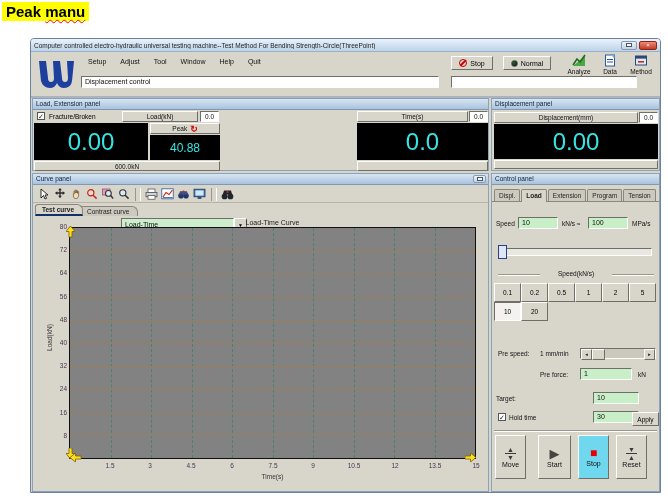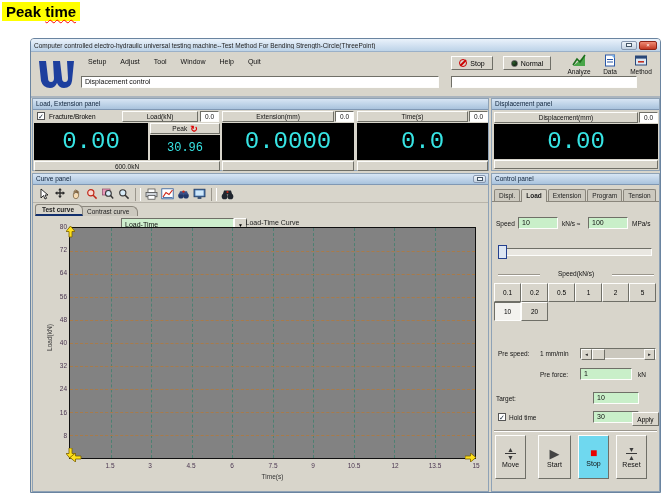--- a/index.html
+++ b/index.html
@@ -41,21 +41,21 @@
   
   .panel{position:absolute;background:#d8d5cb;border:1px solid #8ea2b6;}
   .phead{height:11px;background:linear-gradient(#d7e5f4,#a9c3dd);border-bottom:1px solid #8098b4;
     font-size:6.5px;line-height:10px;padding-left:3px;color:#0c2038;display:flex;align-items:center;}
   .phead .sp{flex:1;}
   .raised{background:#d8d5cb;border:1px solid;border-color:#fdfdfb #6f6f67 #6f6f67 #fdfdfb;}
   .sunken{background:#fff;border:1px solid;border-color:#6f6f67 #fdfdfb #fdfdfb #6f6f67;}
   .btnface{font-size:6.5px;display:flex;align-items:center;justify-content:center;color:#111;}
   .auxbox{font-size:6.5px;display:flex;align-items:center;justify-content:center;color:#111;}
   .lcd{background:#000;display:flex;align-items:center;justify-content:center;
-    color:#37e4e4;font-family:Liberation Mono, monospace;}
+    color:#37e4e4;font-family:Liberation Sans, sans-serif;}
   .checkbox{width:8px;height:8px;background:#fff;border:1px solid #555;font-size:7px;line-height:7px;
     text-align:center;color:#123;display:inline-block;}
 
   
   .toolbar{position:absolute;left:0;top:12px;right:0;height:17px;display:flex;align-items:center;
     padding-left:3px;gap:1px;border-bottom:1px solid #b8b4aa;}
   .tbtn{width:15px;height:15px;display:flex;align-items:center;justify-content:center;}
   .tsep{width:6px;height:13px;border-left:1px solid #9a968c;border-right:1px solid #fff;margin:0 2px 0 3px;}
   .tabs{position:absolute;left:2px;display:flex;align-items:flex-end;height:13px;}
   .tab{font-size:6.5px;padding:1px 8px 1px 6px;border:1px solid #8a867c;border-bottom:none;
@@ -102,21 +102,21 @@
     justify-content:center;gap:1px;font-size:7px;color:#111;}
   .action .ic{display:flex;flex-direction:column;align-items:center;line-height:5px;font-size:7px;color:#3a3a3a;}
   .action .hline{width:11px;border-top:1px solid #3a3a3a;margin:1px 0;}
   .action.stop{background:#6fd8ef;}
   .stop-square{color:#e80000;font-size:12px;line-height:12px;}
   .play-glyph{font-size:13px;line-height:13px;color:#444;}
 </style>
 </head>
 <body>
 
-<div class="annotation"><span>Peak</span>&nbsp;<span class="misspell">time</span></div>
+<div class="annotation"><span>Peak</span>&nbsp;<span class="misspell">manu</span></div>
 
 <div class="window">
 
   <div class="titlebar">
     <span class="titletext">Computer controlled electro-hydraulic universal testing machine--Test Method For Bending Strength-Circle(ThreePoint)</span>
     <span class="winbtn rest">
         <span class="boxglyph"></span>
       </span>
     <span class="winbtn close">
         <span>×</span>
@@ -180,28 +180,22 @@
     <div class="abs" style="left:1px;top:12px;width:186px;height:60px;">
       <span class="checkbox abs" style="left:3px;top:1px;">✓</span>
       <span class="abs" style="left:15px;top:2px;font-size:6.5px;">Fracture/Broken</span>
       <div class="raised btnface abs" style="left:88px;top:0;width:76px;height:11px;">Load(kN)</div>
       <div class="sunken auxbox abs" style="left:166px;top:0;width:19px;height:11px;">0.0</div>
       <div class="lcd abs" style="left:0;top:12px;width:114px;height:37px;font-size:24px;">0.00</div>
       <div class="raised btnface abs" style="left:116px;top:12px;width:70px;height:11px;gap:3px;">
         <span>Peak</span>
         <span style="color:#d00;font-weight:bold;font-size:9px;">↻</span>
       </div>
-      <div class="lcd abs" style="left:116px;top:24px;width:70px;height:25px;font-size:12px;">30.96</div>
+      <div class="lcd abs" style="left:116px;top:24px;width:70px;height:25px;font-size:12px;">40.88</div>
       <div class="raised btnface abs" style="left:0;top:50px;width:186px;height:10px;">600.0kN</div>
-    </div>
-    <div class="abs" style="left:189px;top:12px;width:133px;height:60px;">
-      <div class="raised btnface abs" style="left:0;top:0;width:112px;height:11px;">Extension(mm)</div>
-      <div class="sunken auxbox abs" style="left:113px;top:0;width:19px;height:11px;">0.0</div>
-      <div class="lcd abs" style="left:0;top:12px;width:132px;height:37px;font-size:24px;">0.0000</div>
-      <div class="raised abs" style="left:0;top:50px;width:132px;height:10px;"></div>
     </div>
     <div class="abs" style="left:324px;top:12px;width:132px;height:60px;">
       <div class="raised btnface abs" style="left:0;top:0;width:111px;height:11px;">Time(s)</div>
       <div class="sunken auxbox abs" style="left:112px;top:0;width:19px;height:11px;">0.0</div>
       <div class="lcd abs" style="left:0;top:12px;width:131px;height:37px;font-size:24px;">0.0</div>
       <div class="raised abs" style="left:0;top:50px;width:131px;height:10px;"></div>
     </div>
   </div>
 
   <div class="panel" style="left:460px;top:59px;width:169px;height:73px;">

